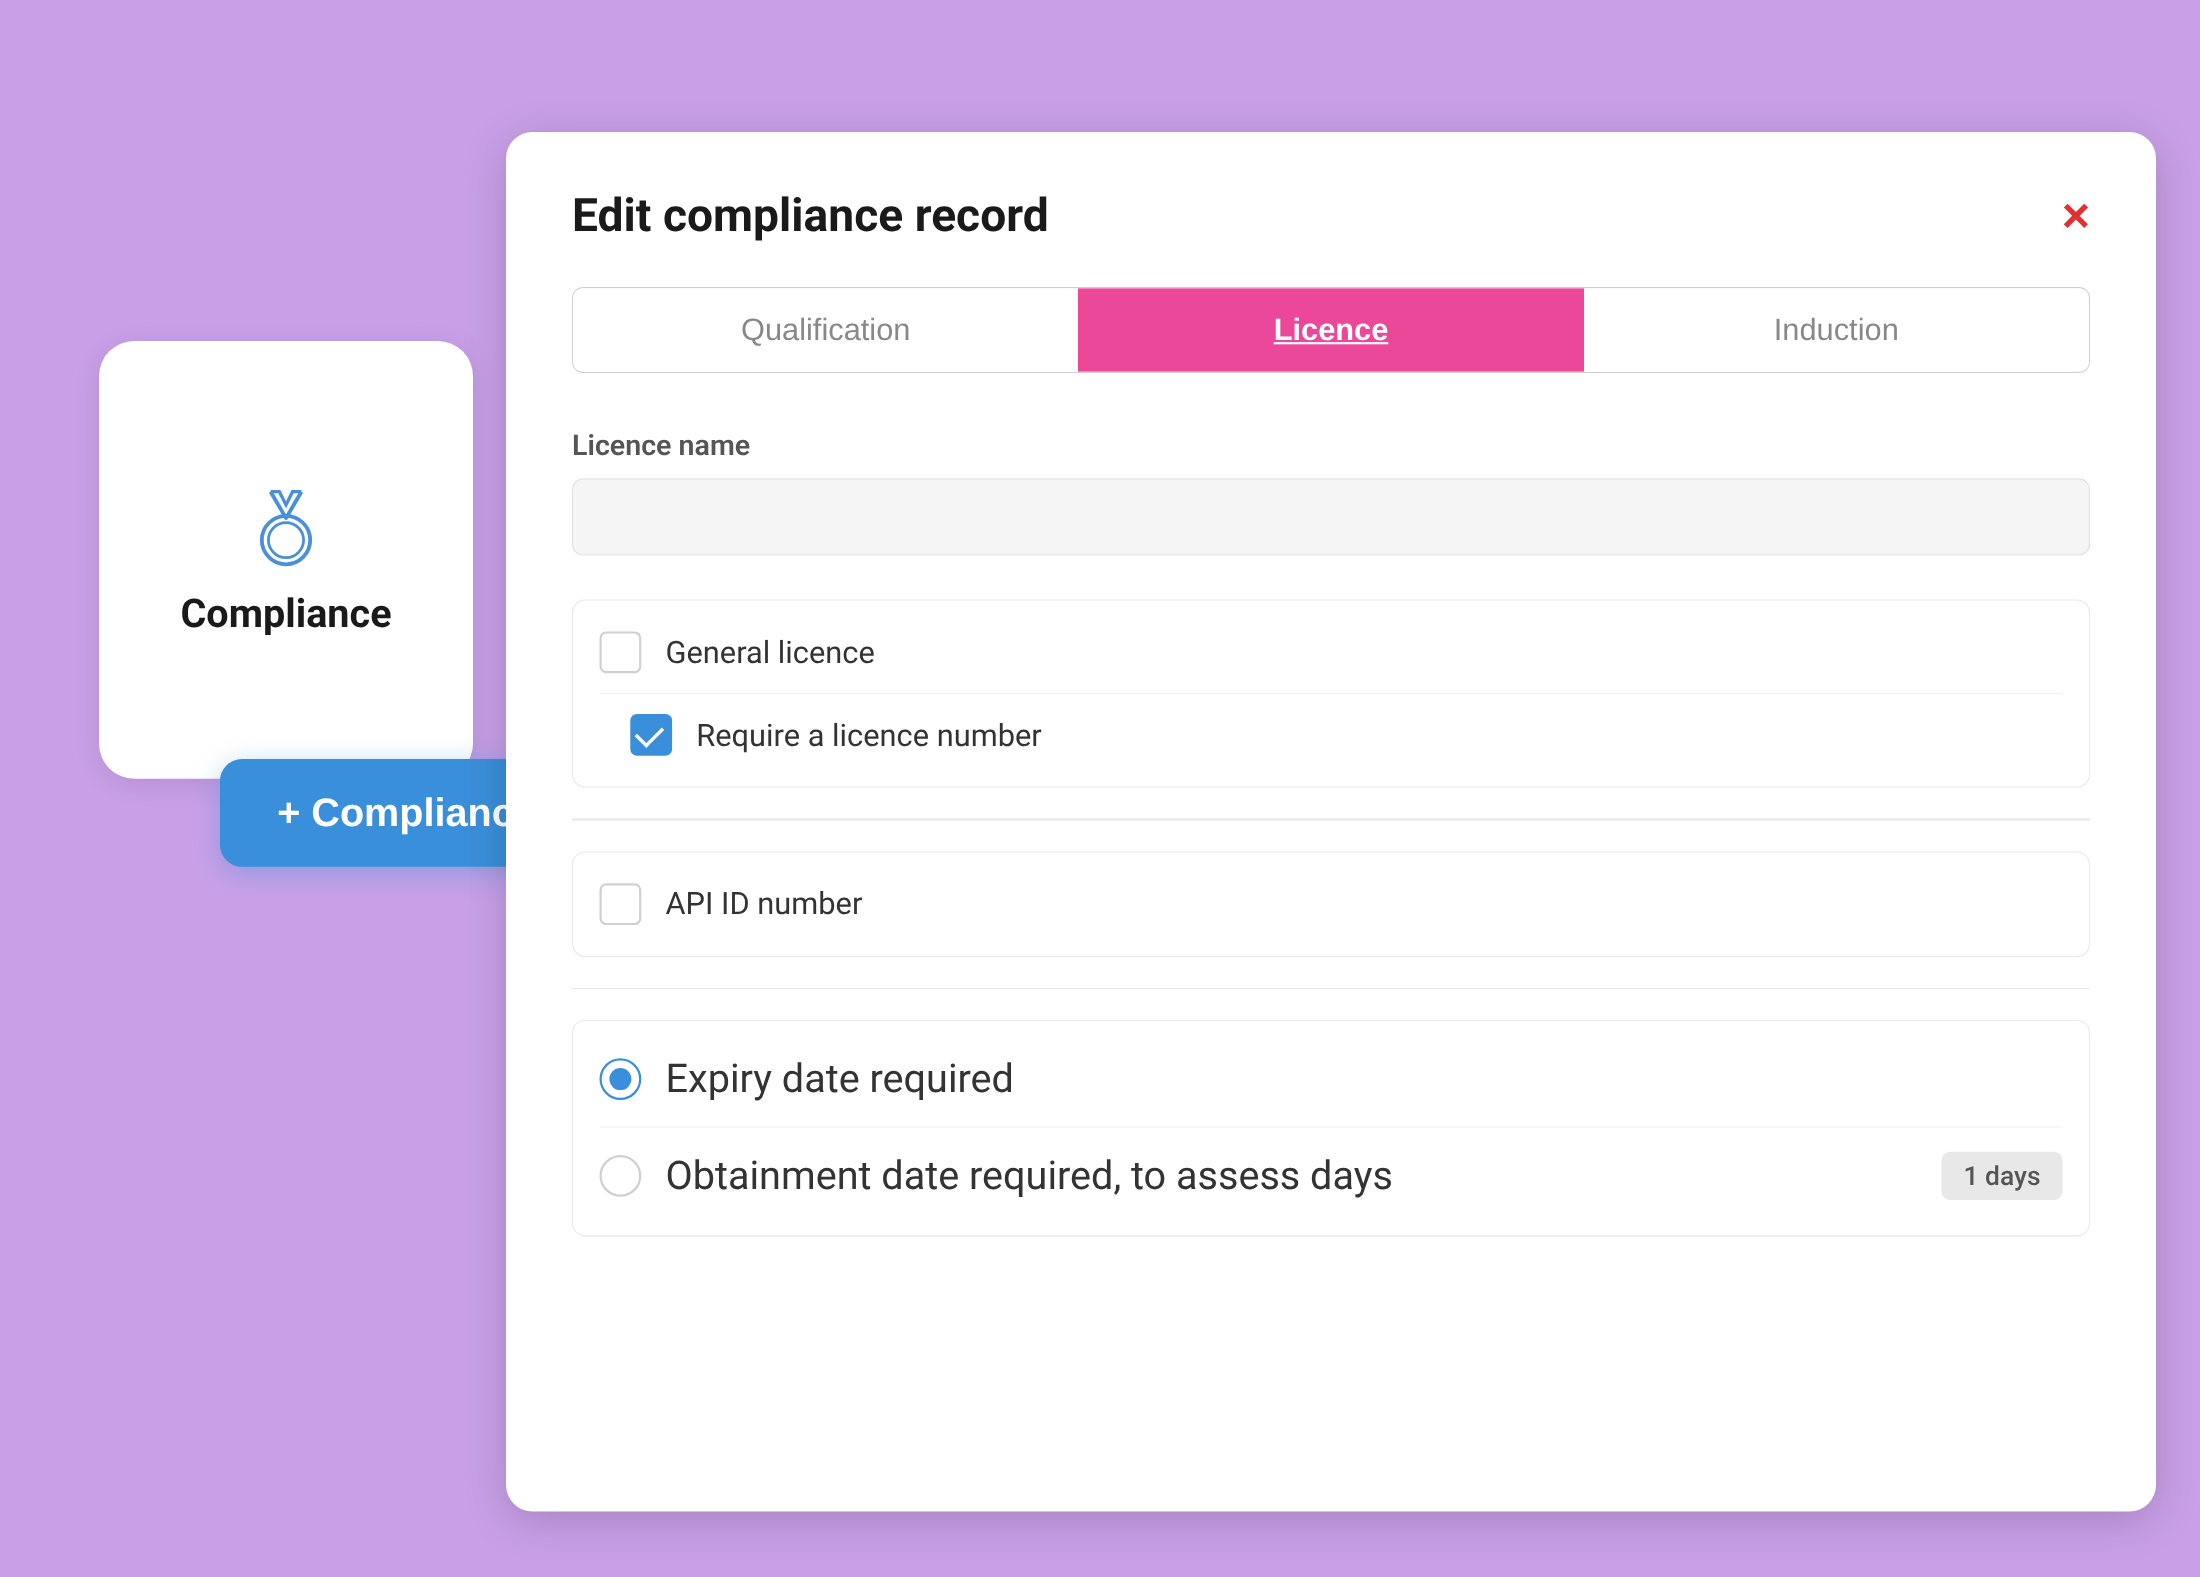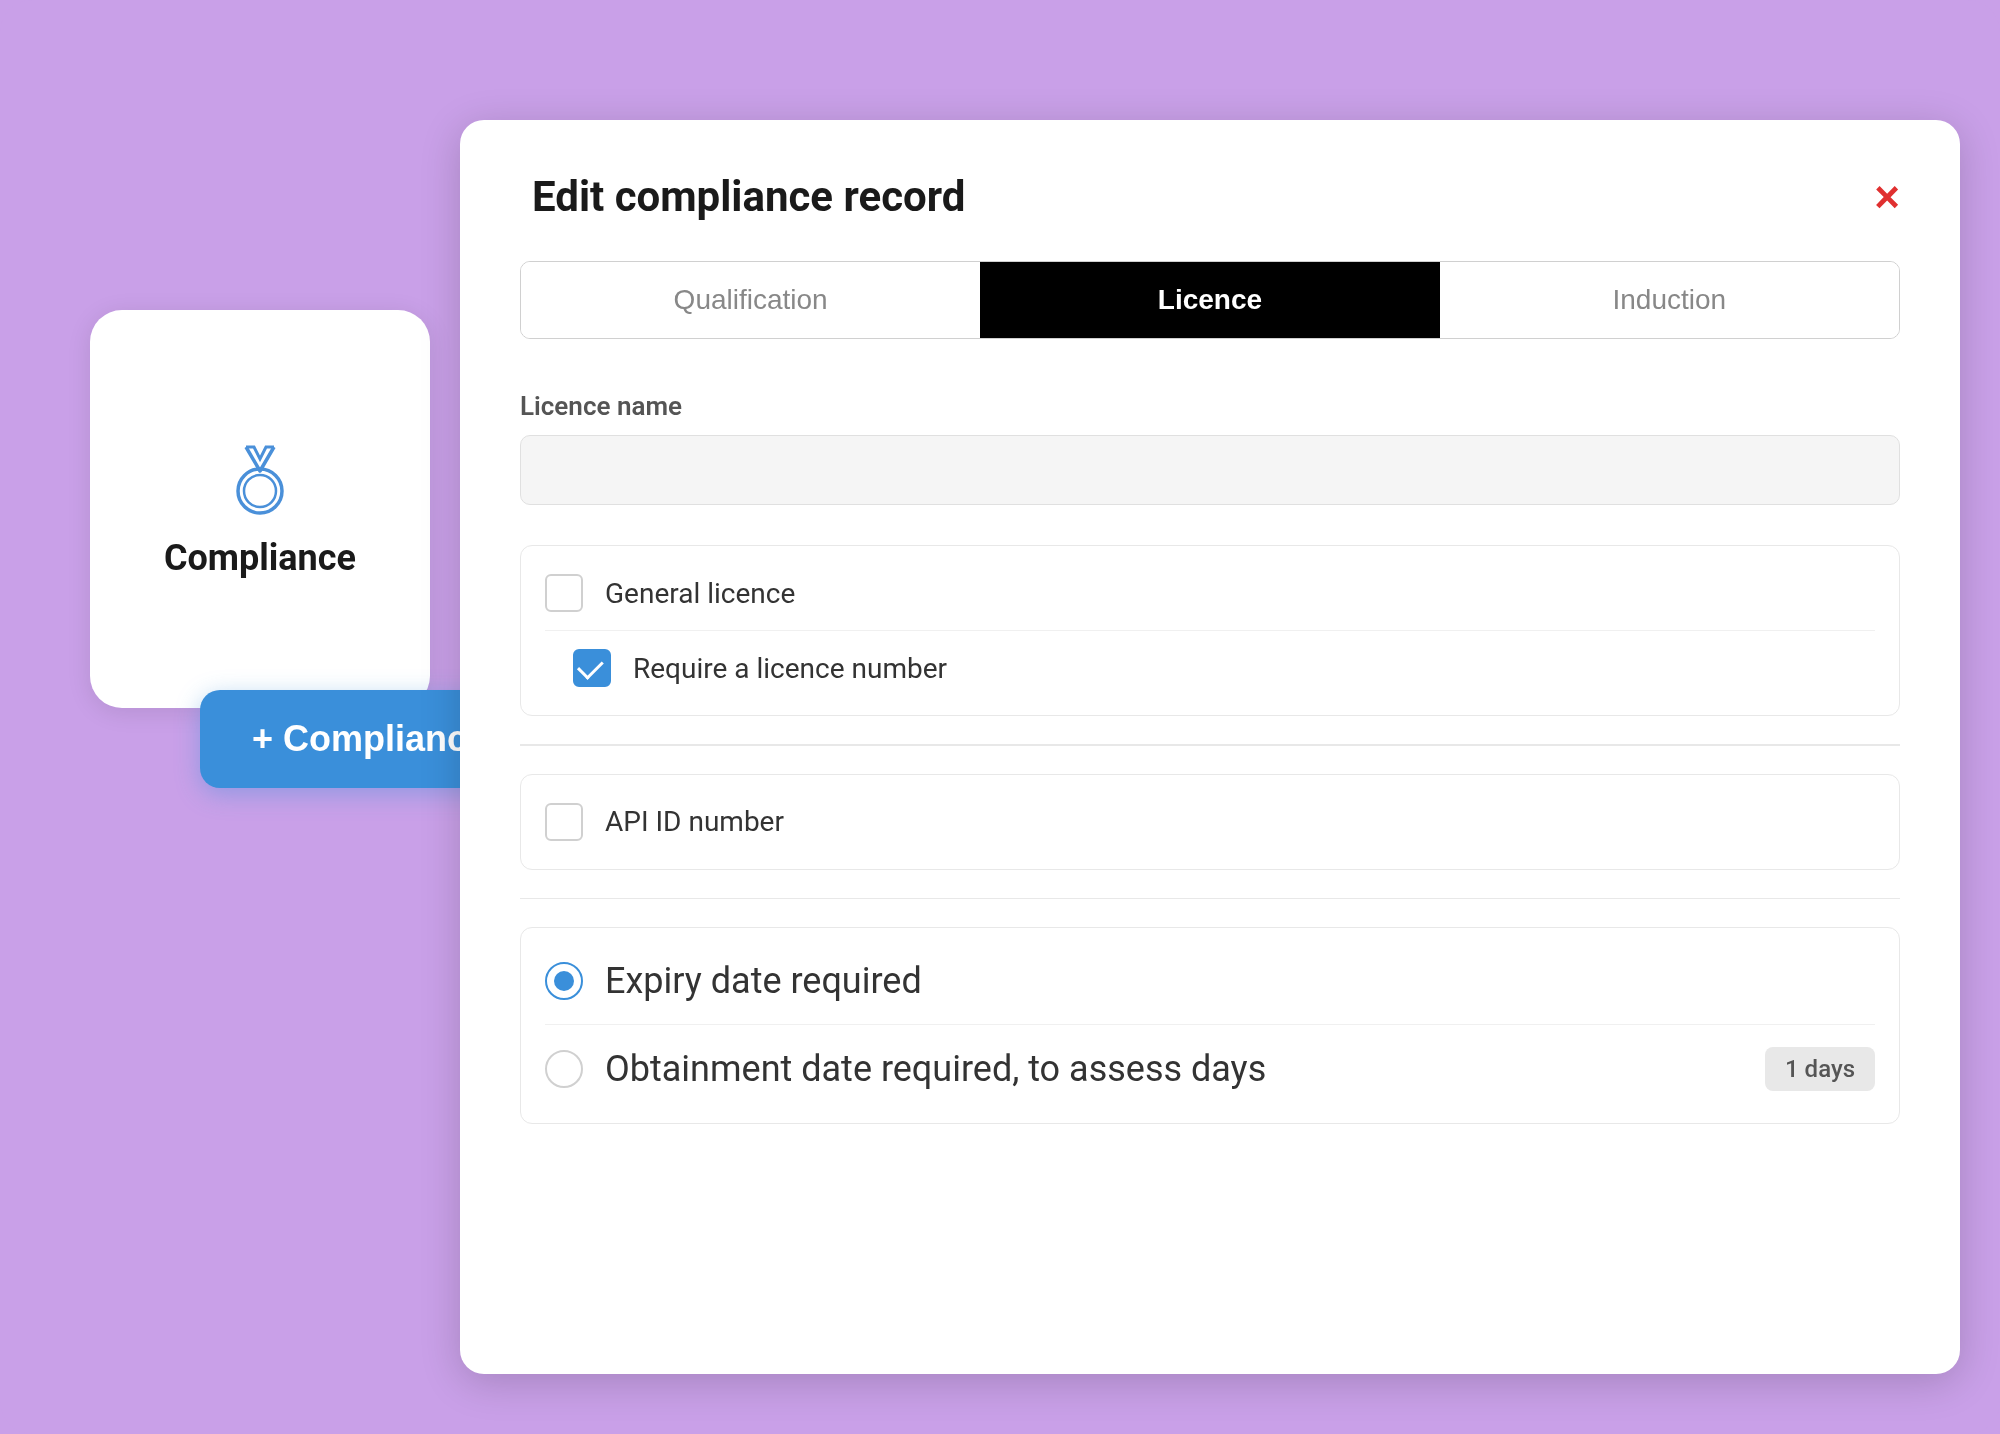--- a/index.html
+++ b/index.html
@@ -82,21 +82,20 @@
       flex-direction: column;
       overflow: hidden;
     }
 
     
     .modal-header {
       display: flex;
       align-items: center;
       justify-content: space-between;
       margin-bottom: 40px;
-      margin-left: 12px;
     }
 
     .modal-title {
       font-size: 42px;
       font-weight: 700;
       color: #1a1a1a;
     }
 
     .close-btn {
       background: none;
@@ -122,23 +121,24 @@
       padding: 22px 0;
       font-size: 28px;
       font-weight: 500;
       color: #888;
       background: #fff;
       border: none;
       cursor: pointer;
     }
 
     .tab.active {
-      background: #000000;
+      background: #ec4899;
       color: #fff;
       font-weight: 600;
+      text-decoration: underline;
     }
 
     
     .form-content {
       flex: 1;
       overflow-y: auto;
     }
 
     .field-label {
       font-size: 26px;

